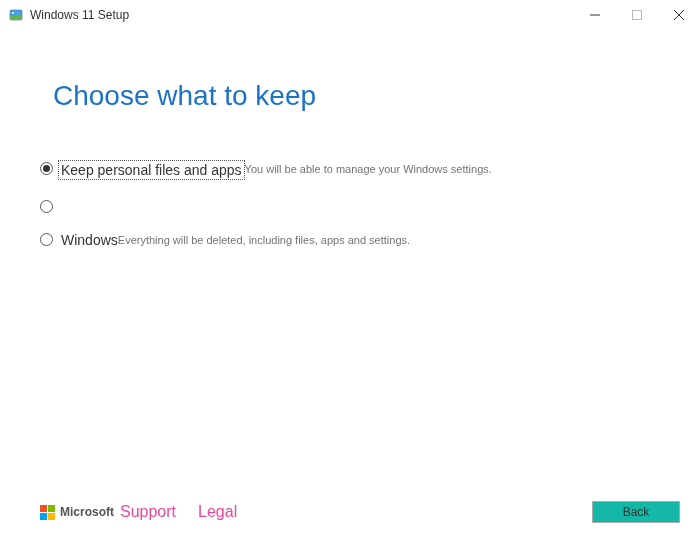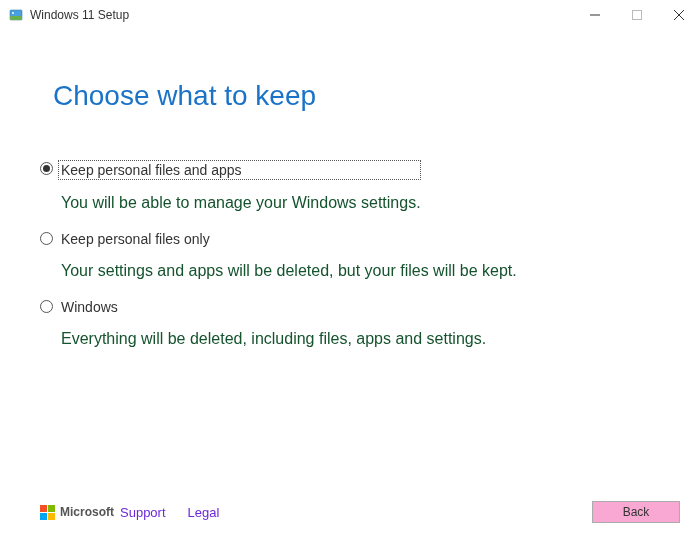--- a/index.html
+++ b/index.html
@@ -88,36 +88,36 @@
     .radio.selected::after {
       content: "";
       width: 7px;
       height: 7px;
       background: #333;
       border-radius: 50%;
       display: block;
     }
     .option-texts {
       display: flex;
-      flex-direction: column;
+      flex-direction: row;
     }
     .option-label {
       font-size: 14px;
       color: #333;
       line-height: 18px;
     }
     .option.focused .option-label {
       border: 1px dotted #555;
       padding: 0 2px;
       margin-left: -3px;
     }
     .option-desc {
-      font-size: 16px;
-      color: #14532d;
-      margin-top: 14px;
+      font-size: 11px;
+      color: #737373;
+      margin-top: 3px;
     }
     .footer {
       position: absolute;
       bottom: 30px;
       left: 40px;
       right: 20px;
       display: flex;
       align-items: center;
     }
     .ms-logo {
@@ -135,31 +135,31 @@
     .sq2 { background: #7fba00; }
     .sq3 { background: #00a4ef; }
     .sq4 { background: #ffb900; }
     .footer-brand {
       font-size: 12px;
       color: #555;
       font-weight: 600;
       margin-right: 6px;
     }
     .footer-link {
-      font-size: 13px;
-      color: #6d28d9;
+      font-size: 16px;
+      color: #ec4899;
       margin-right: 22px;
     }
     .footer-spacer {
       flex: 1;
     }
     .nav-btn {
       width: 88px;
       height: 22px;
-      background: #f9a8d4;
+      background: #14b8a6;
       border: 1px solid #acacac;
       font-size: 12px;
       color: #333;
       display: flex;
       align-items: center;
       justify-content: center;
       margin-left: 8px;
     }
   </style>
 </head>
@@ -203,24 +203,20 @@
     <div class="option focused">
       <span class="radio selected"></span>
       <div class="option-texts">
         <span class="option-label">Keep personal files and apps</span>
         <span class="option-desc">You will be able to manage your Windows settings.</span>
       </div>
     </div>
 
     <div class="option">
       <span class="radio"></span>
-      <div class="option-texts">
-        <span class="option-label">Keep personal files only</span>
-        <span class="option-desc">Your settings and apps will be deleted, but your files will be kept.</span>
-      </div>
     </div>
 
     <div class="option">
       <span class="radio"></span>
       <div class="option-texts">
         <span class="option-label">Windows</span>
         <span class="option-desc">Everything will be deleted, including files, apps and settings.</span>
       </div>
     </div>
 

